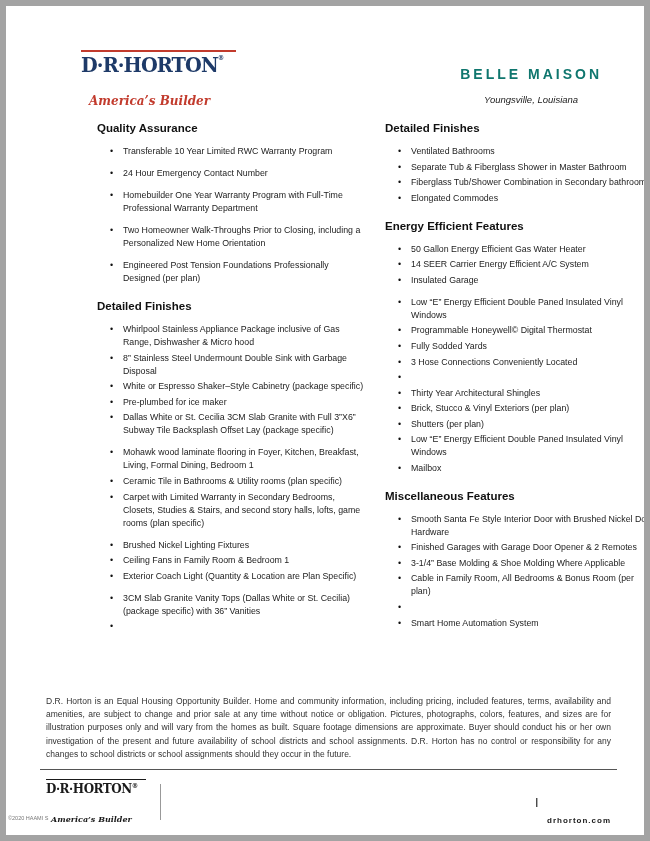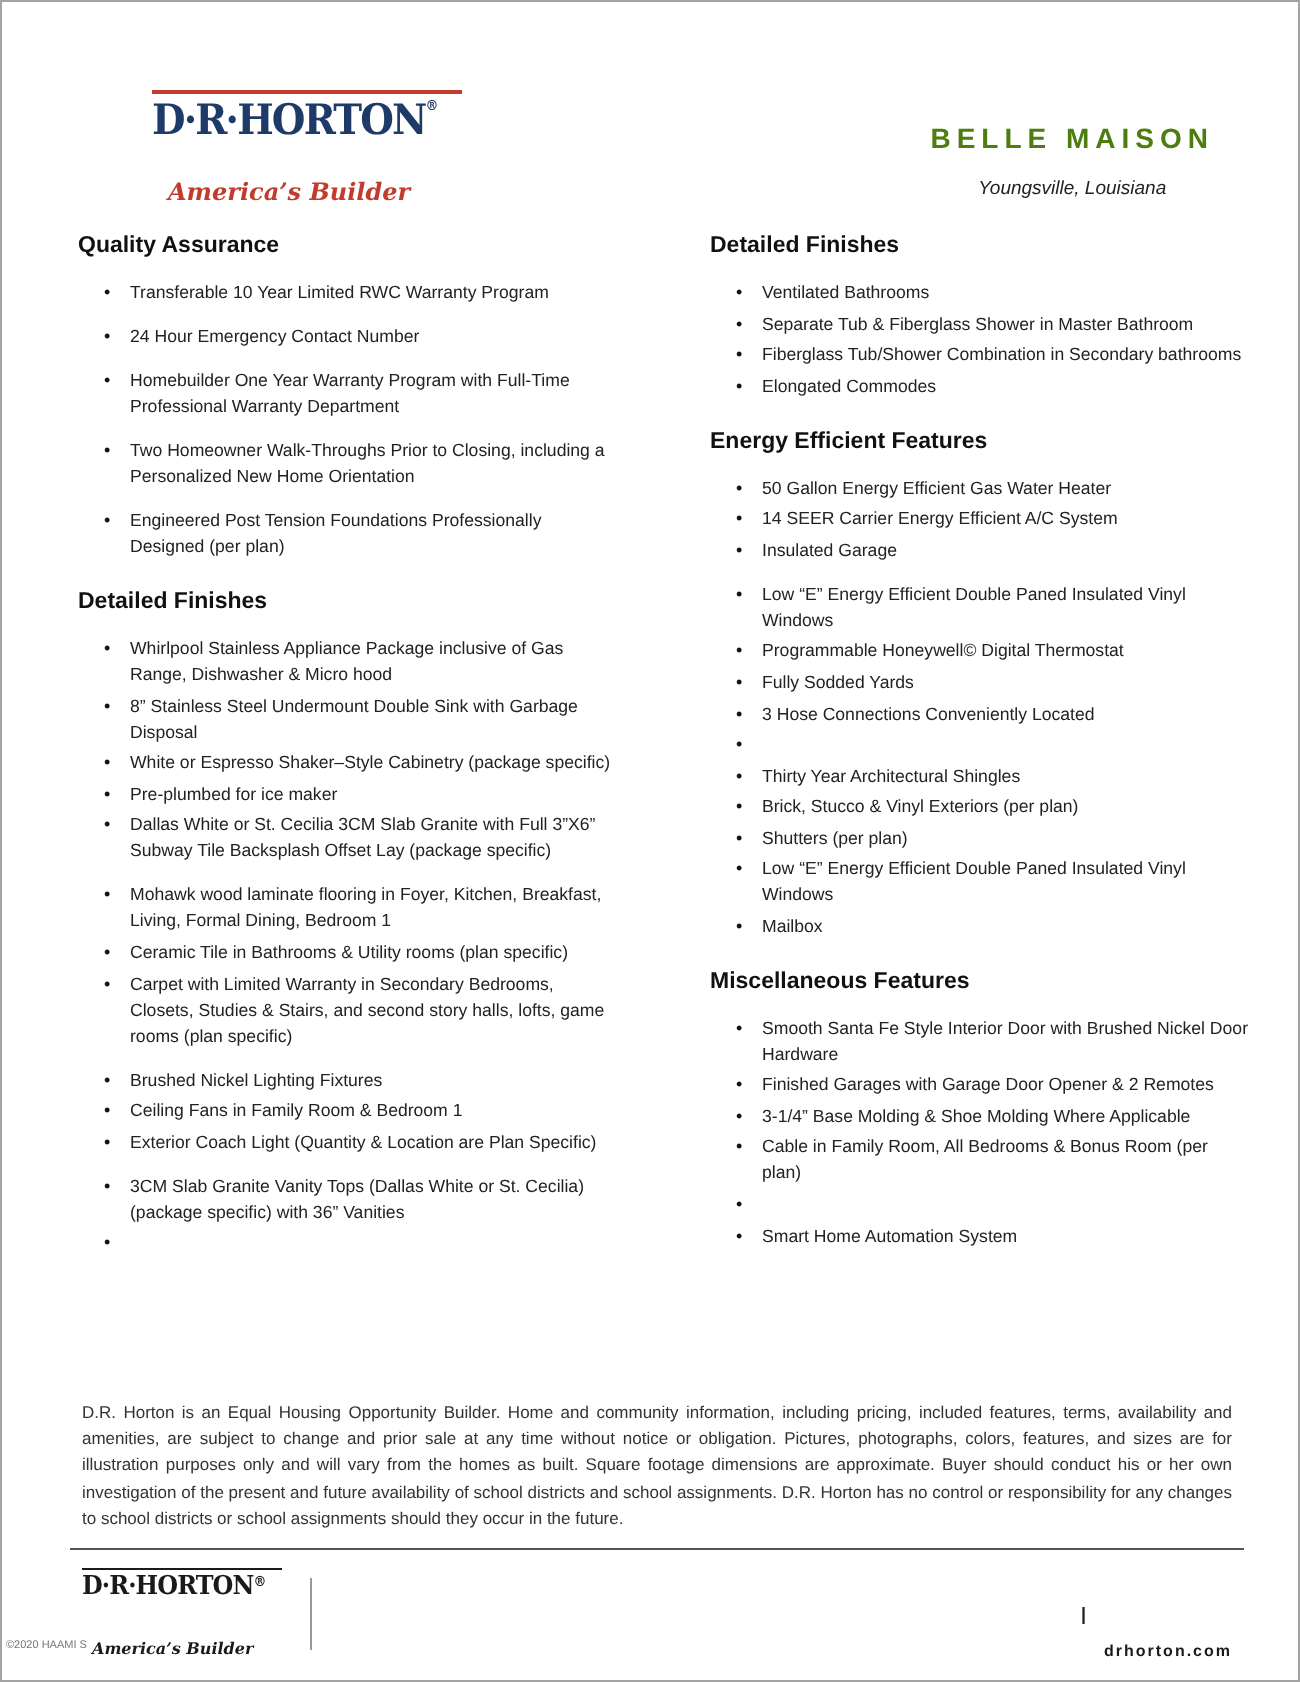--- a/index.html
+++ b/index.html
@@ -1,21 +1,21 @@
 <!DOCTYPE html>
 <html><head>
 <meta charset="utf-8">
 <style>
   html,body { margin:0; padding:0; background:#f2f2f2; }
   .page {
     position:relative;
     width:650px; height:841px;
     margin:0 auto;
     background:#ffffff;
-    border:1px solid #a3a3a3;
+    border:6px solid #a3a3a3;
     box-sizing:border-box;
     font-family:"Liberation Sans", sans-serif;
     color:#1f1f1f;
     overflow:hidden;
   }
 
   
   .header { display:flex; justify-content:space-between; padding:44px 42px 0 75px; }
   .logo { display:inline-block; }
   .logo-rule { height:2px; background:#c23b2d; margin-bottom:2px; }
@@ -24,25 +24,25 @@
     font-weight:bold; font-size:21px; letter-spacing:-1px;
     color:#1e3a68; transform:scaleX(0.92); transform-origin:left;
     white-space:nowrap; line-height:1.05;
   }
   .logo-reg { font-size:7px; vertical-align:top; }
   .logo-tagline {
     font-family:"DejaVu Serif", serif; font-style:italic; font-weight:bold;
     font-size:12px; color:#c23b2d; margin-top:18px; padding-left:8px;
   }
   .community-block { text-align:center; margin-top:16px; }
-  .community-name { font-size:14px; font-weight:600; letter-spacing:3px; color:#4d7c0f; }
+  .community-name { font-size:14px; font-weight:600; letter-spacing:3px; color:#0f766e; }
   .community-loc { font-size:9.5px; margin-top:12px; color:#222;font-style:italic; }
 
   
-  .content { display:flex; gap:18px; padding:14px 24px 0 38px;justify-content:space-between; }
+  .content { display:flex; gap:18px; padding:14px 24px 0 91px; }
   .col { flex:0 0 270px; width:270px; }
   .sec-title { font-size:11.5px; font-weight:bold; color:#111; margin:15px 0 11px 0; }
   .col .sec-title:first-child { margin-top:0; }
   .items { padding-left:13px; }
   .item { display:flex; margin-bottom:2.5px; }
   .items.spaced .item { margin-bottom:9px; }
   .item.gap { margin-top:9px; }
   .bullet { flex:0 0 13px; width:13px; font-size:9px; line-height:1.45; color:#111; }
   .txt { font-size:8.8px; line-height:1.48; color:#222; }
 

